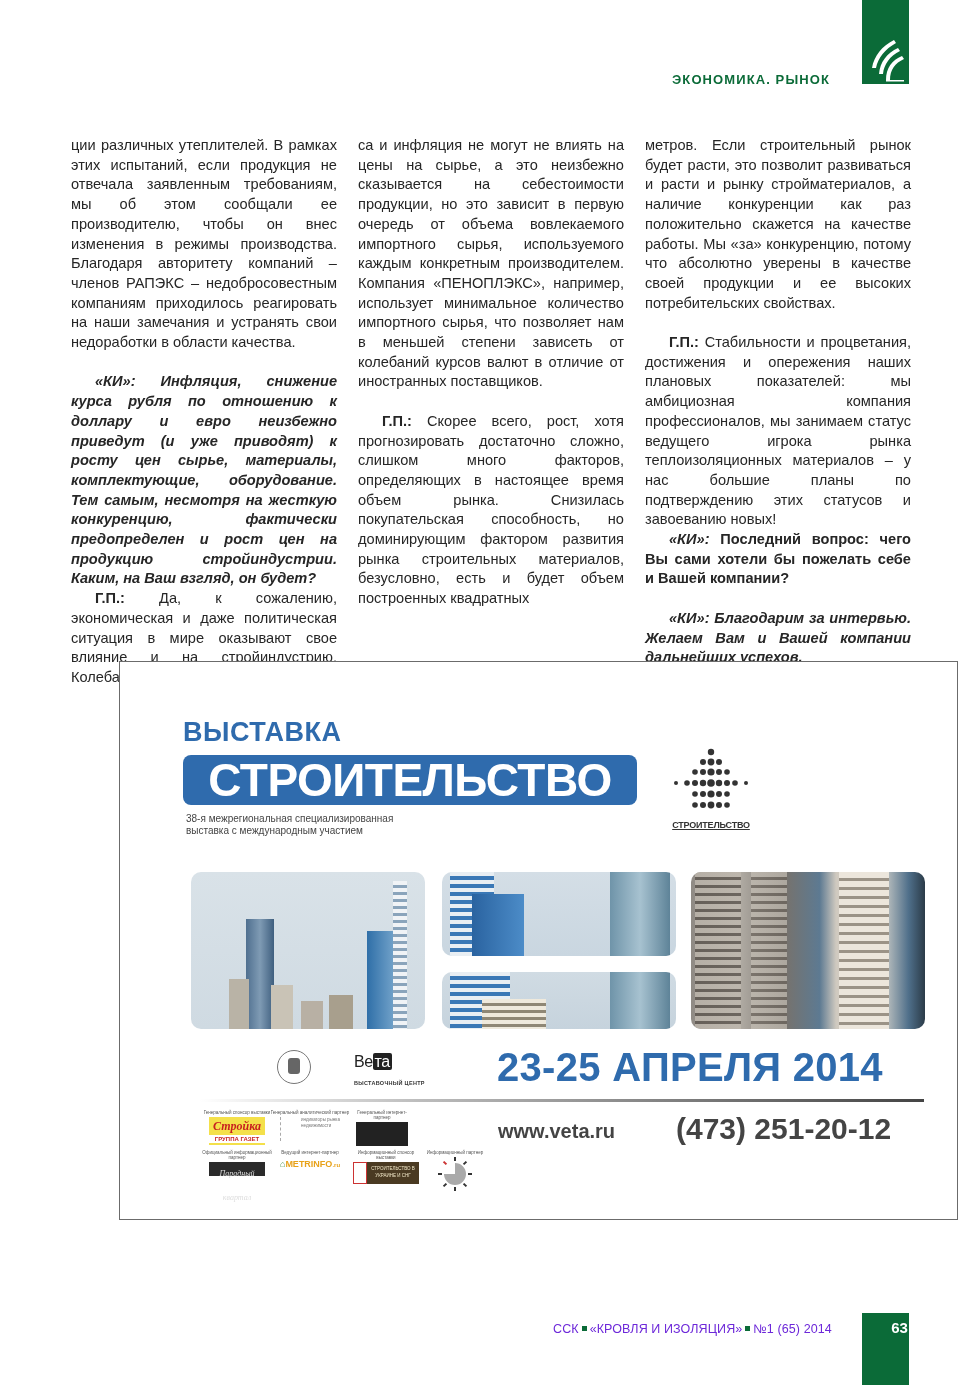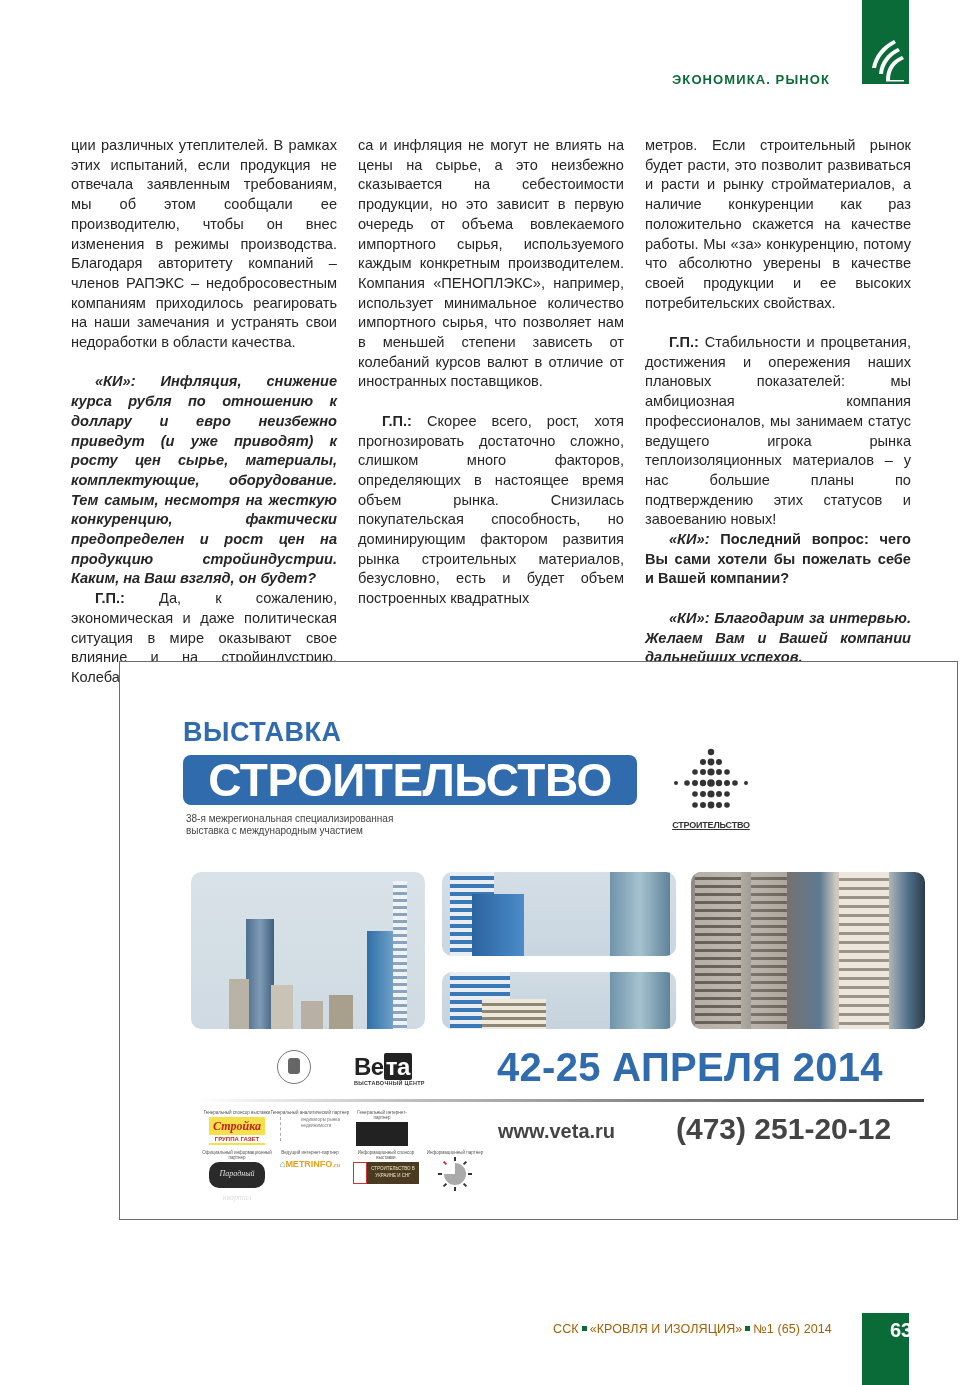--- a/index.html
+++ b/index.html
@@ -34,56 +34,56 @@
     .photos { position: absolute; left: 71px; top: 210px; width: 735px; height: 157px; }
     .photo { position: absolute; border-radius: 10px; overflow: hidden; }
     .ph1 { left: 0; top: 0; width: 234px; height: 157px; background: linear-gradient(#d9e2e8, #cfdae2); }
     .ph2a { left: 251px; top: 0; width: 234px; height: 84px; background: linear-gradient(#d4dee6, #c9d6e0); }
     .ph2b { left: 251px; top: 100px; width: 234px; height: 57px; background: linear-gradient(#d0dbe3, #c6d3dd); }
     .ph3 { left: 500px; top: 0; width: 234px; height: 157px; background: linear-gradient(90deg, #8f8a84 0%, #b3aea6 20%, #77726c 40%, #5d7a92 55%, #cfc9bf 62%, #e1dcd2 80%, #4f6f8a 93%, #2b3b48 100%); }
     .bld { position: absolute; bottom: 0; }
 
     .ad-emblem { position: absolute; left: 157px; top: 388px; width: 34px; height: 34px; border-radius: 50%; border: 1.5px solid #777; }
     .ad-emblem::after { content: ""; position: absolute; left: 10px; top: 7px; width: 12px; height: 16px; border-radius: 3px; background: #666; }
-    .ad-veta { position: absolute; left: 234px; top: 391px; font-size: 24px; font-weight: bold; color: #222; letter-spacing: -0.5px; }
+    .ad-veta { position: absolute; left: 234px; top: 391px; font-size: 16px; font-weight: normal; color: #222; letter-spacing: -0.5px; }
     .ad-veta .ta { background: #222; color: #fff; padding: 0 2px; border-radius: 2px; }
     .ad-veta-sub { position: absolute; left: 234px; top: 418px; font-size: 5.5px; font-weight: bold; color: #333; letter-spacing: 0.3px; }
 
     .ad-dates { position: absolute; left: 377px; top: 383px; font-size: 40px; font-weight: bold; color: #2f6bad; letter-spacing: 0.3px; }
     .ad-rule { position: absolute; left: 80px; top: 437px; width: 724px; height: 3px; background: linear-gradient(90deg, #ffffff 0%, #bdbdbd 30%, #444 100%); }
     .ad-url { position: absolute; left: 378px; top: 458px; font-size: 20px; font-weight: bold; color: #444; }
     .ad-phone { position: absolute; left: 556px; top: 450px; font-size: 30px; font-weight: bold; color: #444; }
 
     .sponsor { position: absolute; text-align: center; }
     .sponsor .cap { font-size: 4.5px; line-height: 5px; color: #555; }
     .sponsor .box { margin: 2px auto 0; }
     .sp1 { left: 82px; top: 448px; width: 70px; }
     .sp1 .box { width: 56px; height: 28px; background: #f4e04a; color: #c81f1f; font-size: 12px; font-style: italic; font-weight: bold; line-height: 18px; font-family: "Liberation Serif", serif; }
     .sp1 .box small { display: block; font-size: 6px; line-height: 8px; font-style: normal; font-family: "Liberation Sans", sans-serif; background: #fff; color: #c81f1f; }
     .sp2 { left: 150px; top: 448px; width: 80px; }
     .sp2 .box { width: 60px; height: 24px; color: #777; font-size: 4.5px; line-height: 6px; text-align: left; padding-left: 20px; border-left: 1px dashed #aaa; }
     .sp3 { left: 232px; top: 448px; width: 60px; }
     .sp3 .box { width: 52px; height: 24px; background: #222; }
     .sp4 { left: 80px; top: 488px; width: 74px; }
-    .sp4 .box { width: 56px; height: 26px; background: #2a2a2a; color: #ddd; font-family: "Liberation Serif", serif; font-style: italic; font-size: 8px; line-height: 24px; border-radius: 10px; }
+    .sp4 .box { width: 56px; height: 14px; background: #2a2a2a; color: #ddd; font-family: "Liberation Serif", serif; font-style: italic; font-size: 8px; line-height: 24px; }
     .sp5 { left: 150px; top: 488px; width: 80px; }
     .sp5 .box { font-size: 9px; font-weight: bold; color: #e8a21a; line-height: 14px; }
     .sp5 .box .home { color: #3a8a3a; }
     .sp5 .box .ru { color: #e8a21a; font-size: 6px; }
     .sp6 { left: 230px; top: 488px; width: 72px; }
     .sp6 .box { width: 66px; height: 22px; display: flex; }
     .sp6 .box .l { width: 14px; background: #fff; border: 1px solid #c33; }
     .sp6 .box .r { flex: 1; background: #4a3a22; color: #f2e9c9; font-size: 4.5px; line-height: 7px; padding-top: 3px; }
     .sp7 { left: 305px; top: 488px; width: 60px; }
     .sp7 .box { width: 34px; height: 34px; position: relative; }
 
-    .footer-text { position: absolute; left: 553px; top: 1322px; font-size: 12.5px; color: #a16207; letter-spacing: 0.1px; }
+    .footer-text { position: absolute; left: 553px; top: 1322px; font-size: 12.5px; color: #6d28d9; letter-spacing: 0.1px; }
     .footer-text .sq { display: inline-block; width: 5px; height: 5px; background: #0b6b38; vertical-align: 2px; margin: 0 3px; }
     .tab-bottom { position: absolute; left: 862px; top: 1313px; width: 47px; height: 72px; background: #0b6b38; }
-    .page-num { position: absolute; left: 0; top: 6px; width: 47px; text-align: center; color: #fff; font-weight: bold; font-size: 20px; padding-left: 28px; }
+    .page-num { position: absolute; left: 0; top: 6px; width: 47px; text-align: center; color: #fff; font-weight: bold; font-size: 15px; padding-left: 28px; }
   </style>
 </head>
 <body>
 
 <div class="tab-top">
   <svg width="36" height="44" viewBox="0 0 36 44">
     <path d="M26 2 C14 8 6 18 4 30 L8 30 C10 20 17 11 28 5 Z" fill="#fff"></path>
     <path d="M30 10 C19 15 12 24 11 36 L15 36 C16 26 22 18 32 13 Z" fill="#fff"></path>
     <path d="M34 18 C24 22 18 30 18 42 L22 42 C22 32 27 25 36 21 Z" fill="#fff"></path>
     <rect x="18" y="42" width="18" height="1.5" fill="#fff"></rect>
@@ -181,21 +181,21 @@
       <div class="bld" style="left:4px;width:46px;height:157px;background:repeating-linear-gradient(#bfb8ae 0 5px,#5b544d 5px 8px);opacity:.8;"></div>
       <div class="bld" style="left:60px;width:36px;height:157px;background:repeating-linear-gradient(#c5bfb5 0 5px,#6a635b 5px 8px);opacity:.7;"></div>
       <div class="bld" style="left:148px;width:50px;height:157px;background:repeating-linear-gradient(#ece6dc 0 6px,#9b9387 6px 9px);"></div>
     </div>
   </div>
 
   <div class="ad-emblem"></div>
   <div class="ad-veta"><span>Ве</span><span class="ta">та</span></div>
   <div class="ad-veta-sub">ВЫСТАВОЧНЫЙ ЦЕНТР</div>
 
-  <div class="ad-dates">42-25  АПРЕЛЯ 2014</div>
+  <div class="ad-dates">23-25  АПРЕЛЯ 2014</div>
   <div class="ad-rule"></div>
   <div class="ad-url">www.veta.ru</div>
   <div class="ad-phone">(473) 251-20-12</div>
 
   <div class="sponsor sp1">
     <div class="cap">Генеральный спонсор выставки</div>
     <div class="box"><span>Стройка</span><small>ГРУППА ГАЗЕТ</small></div>
   </div>
   <div class="sponsor sp2">
     <div class="cap">Генеральный аналитический партнер</div>

